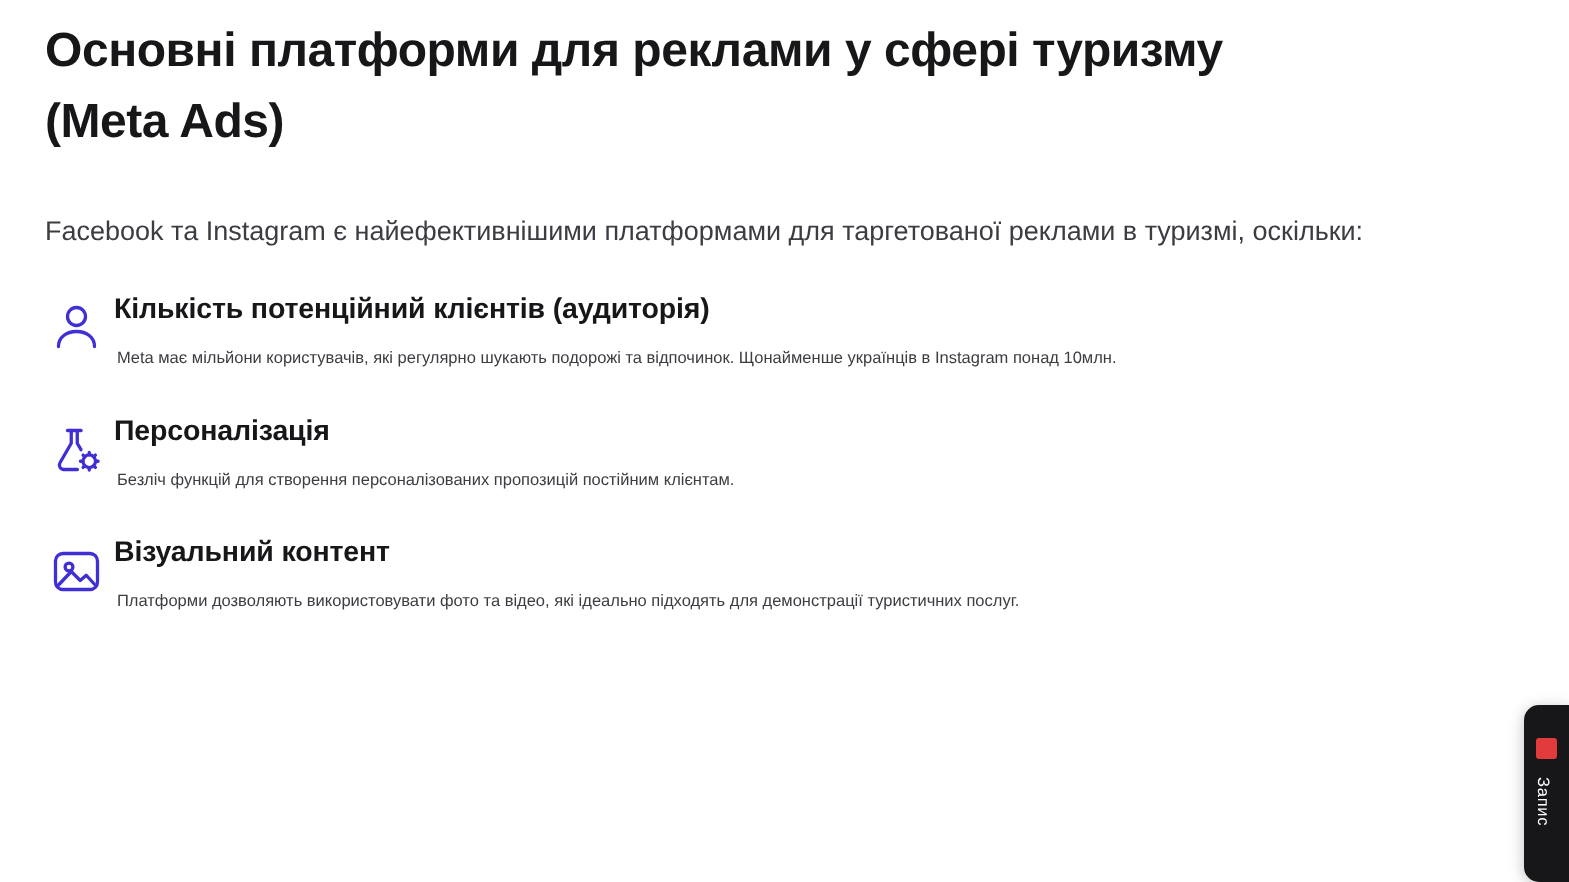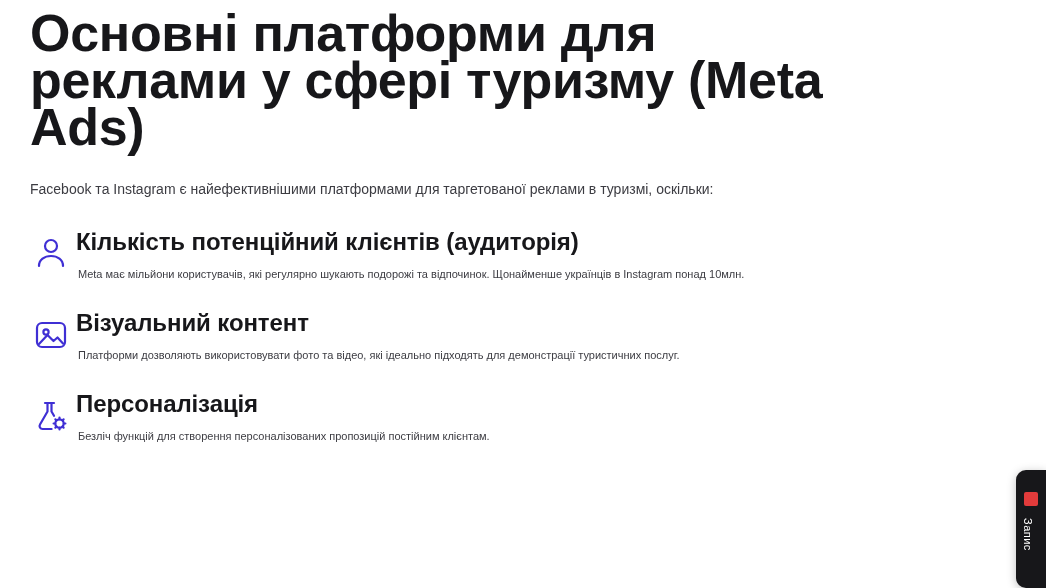--- a/index.html
+++ b/index.html
@@ -20,32 +20,32 @@
     position: absolute;
     left: 0;
     top: 0;
     width: 1046px;
     height: 588px;
     box-sizing: border-box;
     padding: 10px 30px 0 30px;
   }
 
   .page-title {
-    font-size: 52px;
+    font-size: 32px;
     line-height: 47px;
     font-weight: 800;
     letter-spacing: -0.3px;
     margin: 0;
     color: #17171a;
     max-width: 800px;
   }
 
   .intro {
-    margin-top: 24px;
-    font-size: 14px;
+    margin-top: 36px;
+    font-size: 18px;
     line-height: 28px;
     color: #3c3c42;
     max-width: 950px;
     font-weight: 400;
   }
 
   .features {
     margin-top: 26px;
   }
 
@@ -64,21 +64,21 @@
     align-items: center;
     justify-content: flex-start;
     color: #3f2fd4;
   }
 
   .feature-body {
     flex: 1;
   }
 
   .feature-title {
-    font-size: 24px;
+    font-size: 19px;
     line-height: 26px;
     font-weight: 800;
     color: #17171a;
     margin: 0 0 6px 0;
     letter-spacing: -0.1px;
   }
 
   .feature-text {
     font-size: 11px;
     line-height: 27px;
@@ -140,46 +140,46 @@
       </div>
       <div class="feature-body">
         <h2 class="feature-title">Кількість потенційний клієнтів (аудиторія)</h2>
         <p class="feature-text">Meta має мільйони користувачів, які регулярно шукають подорожі та відпочинок. Щонайменше українців в Instagram понад 10млн.</p>
       </div>
     </div>
 
     <div class="feature">
       <div class="feature-icon">
         <svg width="42" height="42" viewBox="0 0 42 42" fill="none" stroke="currentColor" stroke-width="2.2" stroke-linecap="round" stroke-linejoin="round">
-          <rect x="7" y="9" width="28" height="24" rx="5"></rect>
-          <circle cx="16" cy="18" r="2.6"></circle>
-          <path d="M9 30l8.5-9 6 6 4-3.5 5.5 6"></path>
-        </svg>
-      </div>
-      <div class="feature-body">
-        <h2 class="feature-title">Візуальний контент</h2>
-        <p class="feature-text">Платформи дозволяють використовувати фото та відео, які ідеально підходять для демонстрації туристичних послуг.</p>
-      </div>
-    </div>
-
-    <div class="feature">
-      <div class="feature-icon">
-        <svg width="42" height="42" viewBox="0 0 42 42" fill="none" stroke="currentColor" stroke-width="2.2" stroke-linecap="round" stroke-linejoin="round">
           <path d="M15 8h9"></path>
           <path d="M17.5 8v8.5L10 29.5c-1.2 2 .2 4.5 2.6 4.5h9"></path>
           <path d="M21.5 8v8.5l2.5 4.3"></path>
           <circle cx="29.5" cy="28.5" r="4.2"></circle>
           <path d="M29.5 22.6v1.6M29.5 32.8v1.6M23.6 28.5h1.6M33.8 28.5h1.6M25.4 24.4l1.1 1.1M32.5 31.5l1.1 1.1M33.6 24.4l-1.1 1.1M26.5 31.5l-1.1 1.1"></path>
         </svg>
       </div>
       <div class="feature-body">
         <h2 class="feature-title">Персоналізація</h2>
         <p class="feature-text">Безліч функцій для створення персоналізованих пропозицій постійним клієнтам.</p>
       </div>
     </div>
 
+    <div class="feature">
+      <div class="feature-icon">
+        <svg width="42" height="42" viewBox="0 0 42 42" fill="none" stroke="currentColor" stroke-width="2.2" stroke-linecap="round" stroke-linejoin="round">
+          <rect x="7" y="9" width="28" height="24" rx="5"></rect>
+          <circle cx="16" cy="18" r="2.6"></circle>
+          <path d="M9 30l8.5-9 6 6 4-3.5 5.5 6"></path>
+        </svg>
+      </div>
+      <div class="feature-body">
+        <h2 class="feature-title">Візуальний контент</h2>
+        <p class="feature-text">Платформи дозволяють використовувати фото та відео, які ідеально підходять для демонстрації туристичних послуг.</p>
+      </div>
+    </div>
+
   </div>
 </div>
 
 <div class="side-widget">
   <div class="side-widget-mark"></div>
   <div class="side-widget-text">Запис</div>
 </div>
 
 </body></html>

